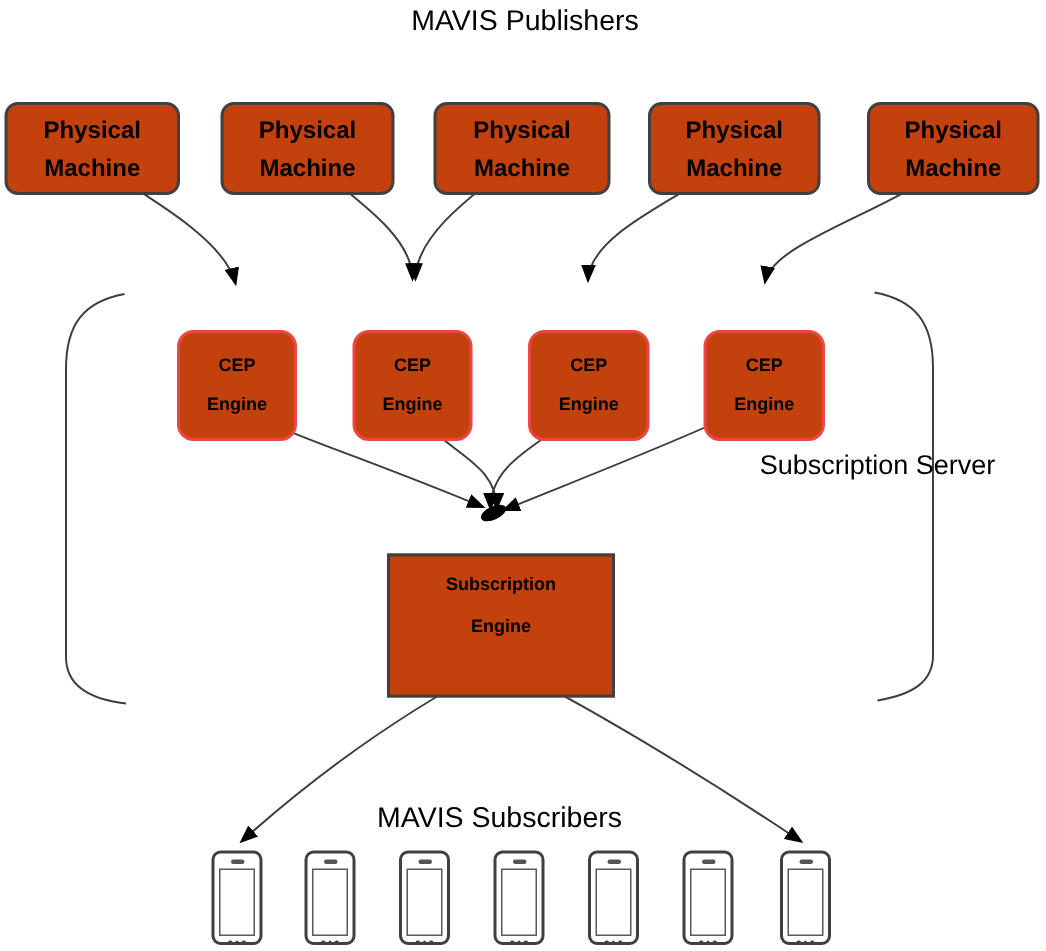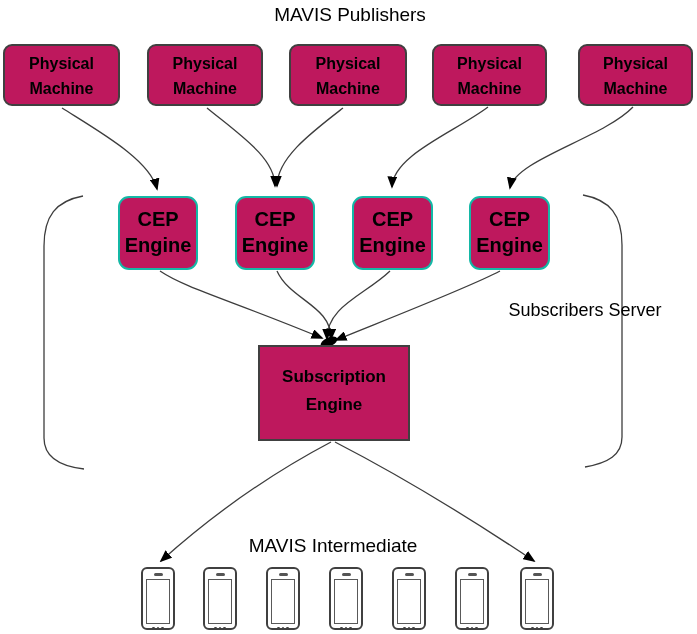--- a/index.html
+++ b/index.html
@@ -2,27 +2,27 @@
 <html><head>
 <meta charset="utf-8">
 <style>
   html,body{margin:0;padding:0;background:#ffffff;}
   .canvas{
     position:relative;width:697px;height:634px;background:#ffffff;
     font-family:"Liberation Sans",sans-serif;color:#000000;overflow:hidden;
   }
   .layer{position:absolute;left:0;top:0;width:697px;height:634px;}
   .box{
-    position:absolute;box-sizing:border-box;background:#be185d;text-align:center;
-    font-weight:bold;color:#000000;
+    position:absolute;box-sizing:border-box;background:#c2410c;text-align:center;
+    font-weight:bold;color:#000000;margin-top:24px;
   }
   .box span{display:block;}
   .pm{border:2px solid #404040;border-radius:9px;font-size:16px;line-height:25px;padding-top:5px;}
-  .cep{border:2px solid #14b8a6;border-radius:11px;font-size:20px;line-height:26px;padding-top:8px;}
-  .smbox{border:2px solid #404040;border-radius:0;font-size:17px;line-height:28px;padding-top:16px;}
+  .cep{border:2px solid #ef4444;border-radius:11px;font-size:12px;line-height:26px;padding-top:8px;}
+  .smbox{border:2px solid #404040;border-radius:0;font-size:12px;line-height:28px;padding-top:4px;}
   .title{position:absolute;font-weight:normal;font-size:19px;text-align:center;white-space:nowrap;}
   .phone{
     position:absolute;box-sizing:border-box;width:34px;height:63px;top:567px;
     border:2px solid #404040;border-radius:6px;background:#ffffff;
   }
   .speaker{width:9px;height:3px;background:#555555;border-radius:2px;margin:4px auto 3px auto;}
   .screen{height:43px;margin:0 3px;border:1px solid #595959;background:#ffffff;}
   .dots{display:flex;justify-content:center;gap:2px;margin-top:3px;}
   .dots i{display:block;width:2.5px;height:2.5px;border-radius:50%;background:#404040;}
 </style>
@@ -51,22 +51,22 @@
     <path marker-end="url(#arw)" d="M 277 271 C 290 300, 332 306, 331 339" fill="none" stroke="#3d3d3d" stroke-width="1.3"></path>
     <path marker-end="url(#arw)" d="M 390 271 C 365 295, 327 306, 327 339" fill="none" stroke="#3d3d3d" stroke-width="1.3"></path>
     <path marker-end="url(#arw)" d="M 500 271 C 470 287, 385 320, 336 340" fill="none" stroke="#3d3d3d" stroke-width="1.3"></path>
     <ellipse cx="329" cy="342" rx="9" ry="4.5" transform="rotate(-25 329 342)" fill="#000000"></ellipse>
 
     <path marker-end="url(#arw)" d="M 331 442 Q 240 490, 161 561" fill="none" stroke="#3d3d3d" stroke-width="1.3"></path>
     <path marker-end="url(#arw)" d="M 335 442 Q 428 490, 534 561" fill="none" stroke="#3d3d3d" stroke-width="1.3"></path>
   </svg>
 
   <div class="title" style="left:250px;top:4px;width:200px;">MAVIS Publishers</div>
-  <div class="title" style="left:482px;top:300px;width:206px;font-size:18px;">Subscribers Server</div>
-  <div class="title" style="left:233px;top:535px;width:200px;">MAVIS Intermediate</div>
+  <div class="title" style="left:482px;top:300px;width:206px;font-size:18px;">Subscription Server</div>
+  <div class="title" style="left:233px;top:535px;width:200px;">MAVIS Subscribers</div>
 
   <div class="box pm" style="left:3px;top:44px;width:117px;height:62px;">
     <span>Physical</span>
     <span>Machine</span>
   </div>
   <div class="box pm" style="left:147px;top:44px;width:116px;height:62px;">
     <span>Physical</span>
     <span>Machine</span>
   </div>
   <div class="box pm" style="left:289px;top:44px;width:118px;height:62px;">

